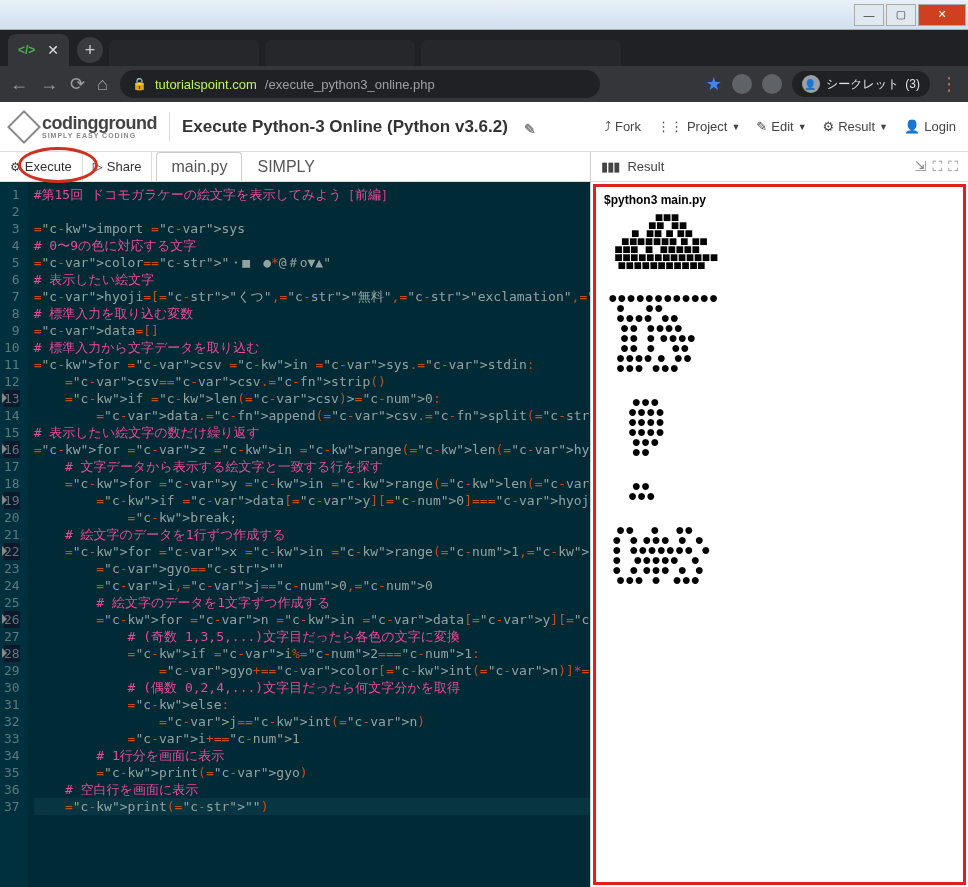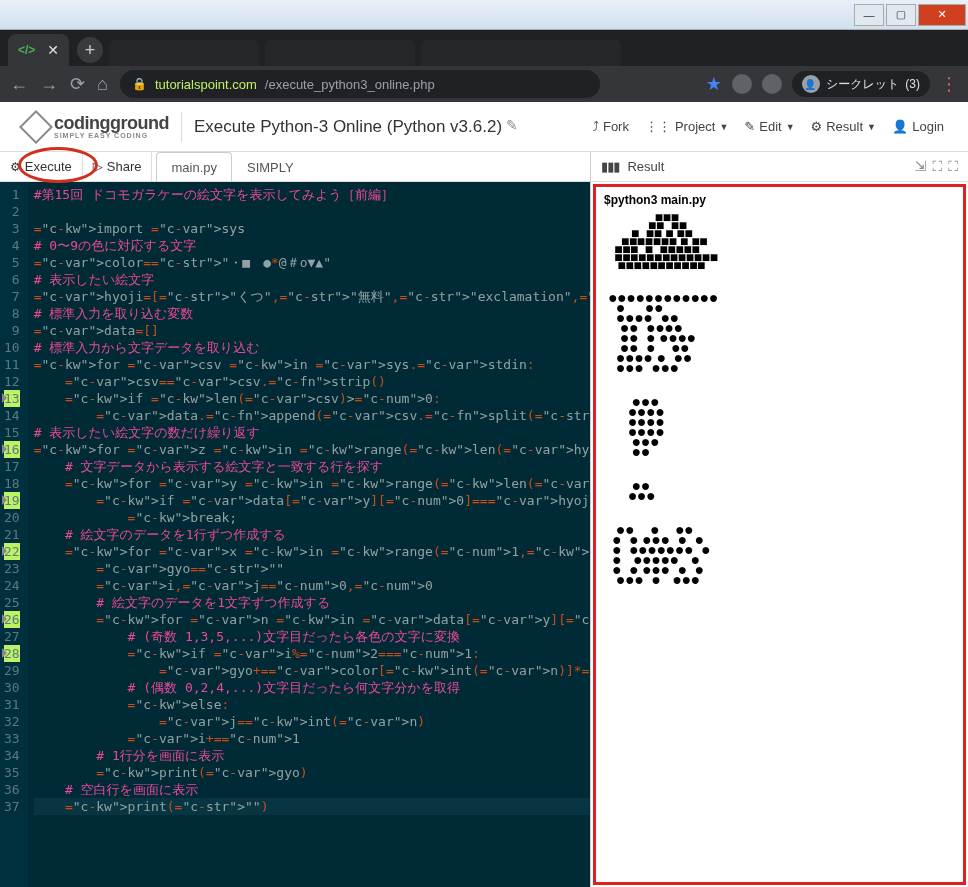--- a/index.html
+++ b/index.html
@@ -25,52 +25,52 @@
 .addr-input .lock { font-size: 12px; }
 .addr-input .domain { color: #bef264; }
 .addr-right { margin-left: auto; display: flex; align-items: center; gap: 10px; }
 .star { color: #4285f4; font-size: 18px; }
 .ext-icon { width: 20px; height: 20px; background: #5f6368; border-radius: 50%; }
 .incognito { display: flex; align-items: center; gap: 6px; background: #202124; border-radius: 14px; padding: 4px 10px; color: #e0e0e0; font-size: 12px; }
 .incognito .icon { width: 18px; height: 18px; background: #9aa0a6; border-radius: 50%; display: flex; align-items: center; justify-content: center; color: #202124; font-size: 10px; }
 .menu-dots { color: #d07050; font-size: 18px; }
 
 
-.page-toolbar { height: 50px; background: #fff; border-bottom: 1px solid #ddd; display: flex; align-items: center; padding: 0 24px; gap: 12px; }
+.page-toolbar { height: 50px; background: #fff; border-bottom: 1px solid #ddd; display: flex; align-items: center; padding: 0 12px; gap: 12px; }
 .logo { display: flex; align-items: center; gap: 6px; font-weight: bold; color: #444; }
 .logo-icon { width: 24px; height: 24px; transform: rotate(45deg); border: 2px solid #888; }
 .logo-text { display: flex; flex-direction: column; line-height: 1; }
 .logo-text .main { font-size: 18px; letter-spacing: -0.5px; }
 .logo-text .sub { font-size: 7px; letter-spacing: 1px; color: #888; }
 .divider { width: 1px; height: 30px; background: #ddd; }
-.page-title { font-size: 17px; font-weight: normal; color: #333; display: flex; align-items: flex-start; gap: 4px; }
+.page-title { font-size: 17px; font-weight: bold; color: #333; display: flex; align-items: flex-end; gap: 16px; }
 .edit-icon { color: #888; font-size: 14px; }
 .toolbar-right { margin-left: auto; display: flex; align-items: center; gap: 16px; }
 .tool-item { display: flex; align-items: center; gap: 4px; color: #444; font-size: 13px; }
 .tool-item .caret { font-size: 9px; }
 
 
 .main-split { display: flex; height: calc(887px - 30px - 36px - 36px - 50px); }
 .left-pane { width: 590px; display: flex; flex-direction: column; }
 .right-pane { flex: 1; display: flex; flex-direction: column; border-left: 1px solid #ccc; }
 
 
 .left-toolbar { height: 30px; background: #fff; border-bottom: 1px solid #ddd; display: flex; align-items: center; position: relative; }
 .execute-circle { position: absolute; left: 18px; top: -5px; width: 80px; height: 36px; border: 3px solid #d03020; border-radius: 50%; z-index: 10; pointer-events: none; }
 .exec-btn { display: flex; align-items: center; gap: 4px; padding: 0 10px; font-size: 13px; color: #333; height: 100%; border-right: 1px solid #ddd; }
 .gear { font-size: 12px; }
 .file-tabs { display: flex; height: 100%; margin-left: 4px; }
-.file-tab { padding: 0 14px; display: flex; align-items: center; font-size: 13px; color: #555; border: 1px solid transparent; border-bottom: none; }
+.file-tab { padding: 0 14px; display: flex; align-items: center; font-size: 16px; color: #555; border: 1px solid transparent; border-bottom: none; }
 .file-tab.active { background: #fff; border-color: #ccc; border-radius: 4px 4px 0 0; }
 
 
 .editor { flex: 1; background: #002b36; display: flex; overflow: hidden; font-family: Consolas, monospace; font-size: 13px; line-height: 17px; }
 .gutter { background: #00303d; color: #5a7a80; text-align: right; padding: 4px 8px 4px 4px; user-select: none; }
 .gutter .ln { height: 17px; }
-.gutter .ln.mark { background: #bef264; position: relative; }
+.gutter .ln.mark { background: #0f172a; position: relative; }
 .gutter .ln.mark::before { content: ''; position: absolute; left: -2px; top: 3px; border: 5px solid transparent; border-left-color: #888; }
 .code { padding: 4px 6px; white-space: pre; color: #93a1a1; }
 .c-comment { color: #ec4899; }
 .c-op { color: #cb4b16; }
 .sel-line { background: #073642; display: inline-block; width: 100%; }
 
 
 .result-header { height: 30px; background: #fff; border-bottom: 1px solid #ddd; display: flex; align-items: center; padding: 0 10px; gap: 8px; font-size: 13px; color: #444; }
 .result-header .bars { letter-spacing: -1px; }
 .result-tools { margin-left: auto; display: flex; gap: 6px; color: #888; font-size: 14px; }

